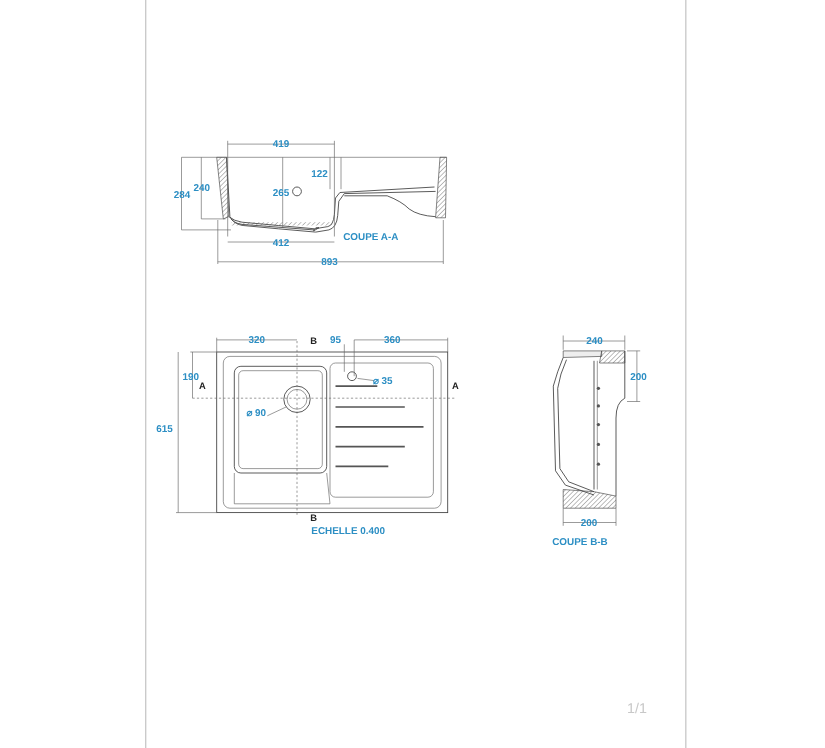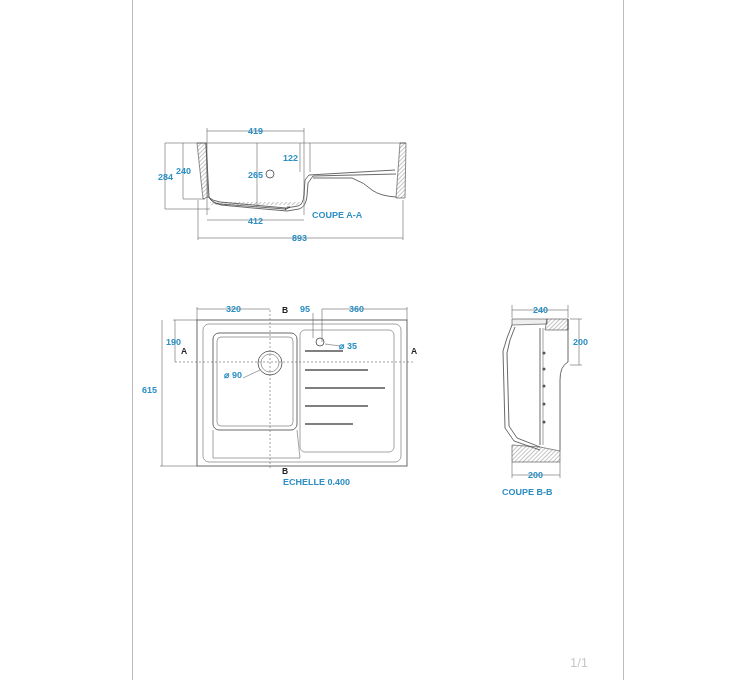--- a/index.html
+++ b/index.html
@@ -4,21 +4,21 @@
 <style>
   html,body{margin:0;padding:0;background:#fff;}
   body{width:750px;height:680px;position:relative;overflow:hidden;font-family:"Liberation Sans",sans-serif;}
   .page{position:absolute;left:132px;top:0;width:490px;height:680px;background:#fff;border-left:1px solid #bdbdbd;border-right:1px solid #bdbdbd;}
   svg{position:absolute;left:0;top:0;}
   .dim{fill:#2d8fc4;font-weight:bold;font-size:9px;font-family:"Liberation Sans",sans-serif;}
   .lbl{fill:#222;font-weight:bold;font-size:8.5px;font-family:"Liberation Sans",sans-serif;}
   .ln{stroke:#444;stroke-width:0.8;fill:none;}
   .thin{stroke:#666;stroke-width:0.6;fill:none;}
   .dash{stroke:#666;stroke-width:0.6;fill:none;stroke-dasharray:2 2;}
-  .pagenum{position:absolute;left:570px;top:655px;color:#c8c8c8;font-size:13px;font-family:"Liberation Sans",sans-serif;}
+  .pagenum{position:absolute;left:570px;top:636px;color:#c8c8c8;font-size:13px;font-family:"Liberation Sans",sans-serif;}
 </style>
 </head>
 <body>
 
 <div class="page"></div>
 
 <svg width="750" height="680">
   <defs>
     <pattern id="hatch" width="3" height="3" patternUnits="userSpaceOnUse" patternTransform="rotate(45)">
       <line x1="0" y1="0" x2="0" y2="3" stroke="#555" stroke-width="0.7"></line>

